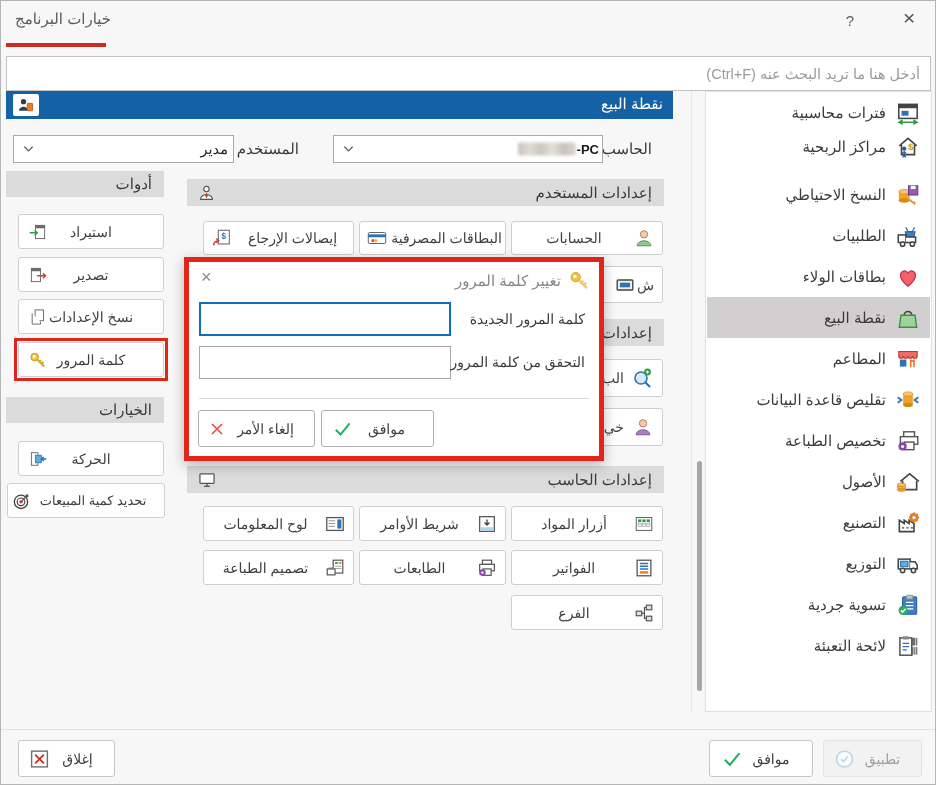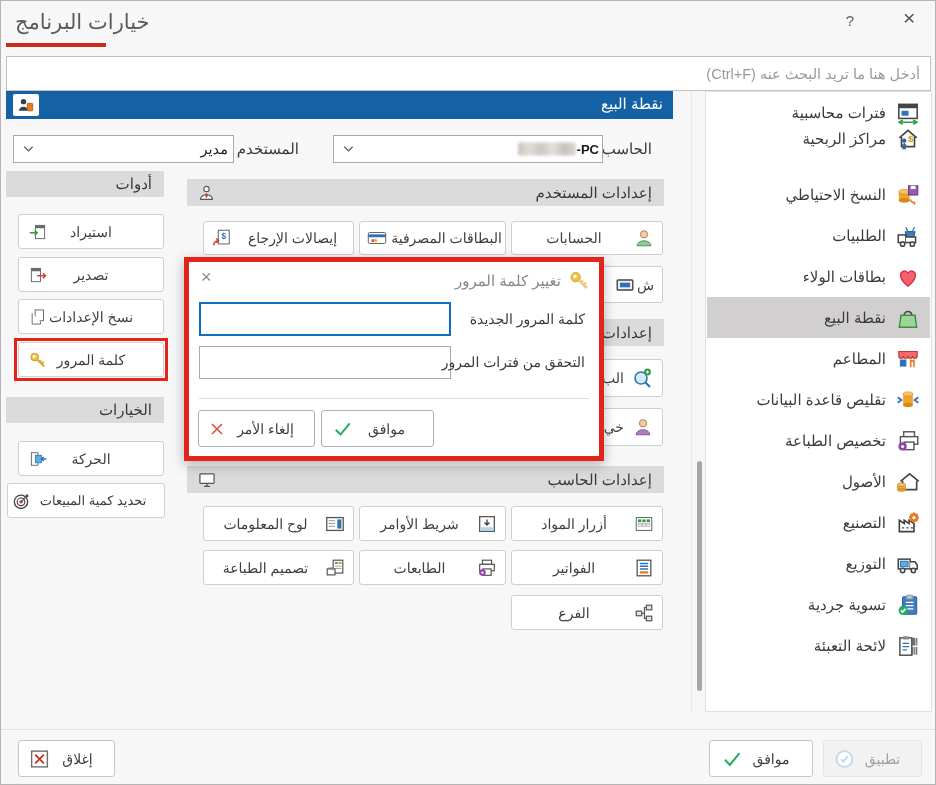--- a/index.html
+++ b/index.html
@@ -23,21 +23,21 @@
 .modal-input{position:absolute;background:#fff;outline:none;padding:0 6px;font-size:14px;}
 .disabledbtn{background:#f2f2f2;border:1px solid #e4e4e4;color:#a0a0a0;}
 .sep{position:absolute;background:#e2e2e2;}
 svg{display:block;}
 </style>
 </head>
 <body>
 
 <div id="app">
 
-  <div class="abs" style="left:14px;top:9px;font-size:21px;color:#5a5a5a;">خيارات البرنامج</div>
+  <div class="abs" style="left:14px;top:9px;font-size:15px;color:#5a5a5a;">خيارات البرنامج</div>
   <div class="abs" style="left:5px;top:42px;width:100px;height:4px;background:#cf2a20;"></div>
   <div class="abs" style="left:838px;top:6px;width:22px;height:26px;display:flex;align-items:center;justify-content:center;font-size:15px;color:#606060;">?</div>
   <div class="abs" style="left:894px;top:2px;width:28px;height:30px;display:flex;align-items:center;justify-content:center;font-size:21px;color:#4f4f4f;">×</div>
 
   <div class="abs" style="left:5px;top:55px;width:925px;height:35px;">
     <input id="search-input" placeholder="أدخل هنا ما تريد البحث عنه (Ctrl+F)" style="">
   </div>
 
   <div class="abs" style="left:5px;top:90px;width:667px;height:28px;background:#1561a5;">
     <div class="abs" style="left:7px;top:3px;width:26px;height:22px;background:#fff;border-radius:2px;display:flex;align-items:center;justify-content:center;">
@@ -320,21 +320,21 @@
       <span class="bl">فترات محاسبية</span>
       <span class="ico">
         <svg width="26" height="26" viewBox="0 0 24 24">
             <rect x="3.5" y="4" width="17" height="13" fill="#fff" stroke="#444" stroke-width="1.4"></rect>
             <rect x="3.5" y="4" width="17" height="3.6" fill="#444"></rect>
             <rect x="6" y="10" width="6.5" height="4.5" fill="#2e74b5"></rect>
             <path d="M3 20.5 h18 M7 18.5 l-3 2 3 2 M17 18.5 l3 2 -3 2" stroke="#2e9e44" stroke-width="1.5" fill="none"></path>
           </svg>
       </span>
     </div>
-    <div class="sbitem" style="top:26px;">
+    <div class="sbitem" style="top:34px;">
       <span class="bl">مراكز الربحية</span>
       <span class="ico">
         <svg width="26" height="26" viewBox="0 0 24 24">
             <path d="M4 11 L12 4 L20 11" stroke="#444" stroke-width="1.5" fill="none"></path>
             <path d="M6 10 v9 h12 v-9" stroke="#444" stroke-width="1.5" fill="#fff"></path>
             <text x="14.5" y="14.5" font-size="9" fill="#c7961c" font-weight="bold" text-anchor="middle">$</text>
             <circle cx="8.5" cy="13.5" r="2" fill="#2b5f9e"></circle>
             <path d="M8.5 15.5 v4 M6.5 17.5 h4 M7 21.5 l1.5 -2 1.5 2" stroke="#2b5f9e" stroke-width="1.2" fill="none"></path>
           </svg>
       </span>
@@ -485,21 +485,21 @@
           <circle cx="7.2" cy="7.7" r="1.8" fill="#fff"></circle>
           <path d="M11.6 12 L19.8 20 M16.4 16.8 l2.5 -2.5 M13.8 14.2 l2 -2" stroke="#ecca7c" stroke-width="2.6" fill="none"></path>
         </svg>
     </span>
     <div class="abs" style="right:38px;top:10px;font-size:15px;color:#8b8784;">تغيير كلمة المرور</div>
 
     <input class="modal-input" type="password" style="left: 10px; top: 40px; width: 252px; height: 34px; border: 2px solid rgb(15, 111, 190);" value="">
     <div class="abs" style="right:14px;top:49px;font-size:14px;color:#3a3a3a;">كلمة المرور الجديدة</div>
 
     <input class="modal-input" type="password" style="left: 10px; top: 84px; width: 252px; height: 33px; border: 1px solid rgb(169, 169, 169);" value="">
-    <div class="abs" style="right:14px;top:92px;font-size:14px;color:#3a3a3a;">التحقق من فترات المرور</div>
+    <div class="abs" style="right:14px;top:92px;font-size:14px;color:#3a3a3a;">التحقق من كلمة المرور</div>
 
     <div class="abs" style="left:10px;top:136px;width:390px;height:1px;background:#dcdcdc;"></div>
 
     <div class="btn" style="left:9px;top:148px;width:117px;height:37px;border-color:#b0b0b0;padding-left:18px;">
       <span class="ic" style="left:10px;">
         <svg width="16" height="16" viewBox="0 0 24 24">
             <path d="M4.5 4.5 L19.5 19.5 M19.5 4.5 L4.5 19.5" stroke="#e05548" stroke-width="2.6" fill="none"></path>
           </svg>
       </span>
       <span class="bl">إلغاء الأمر</span>

